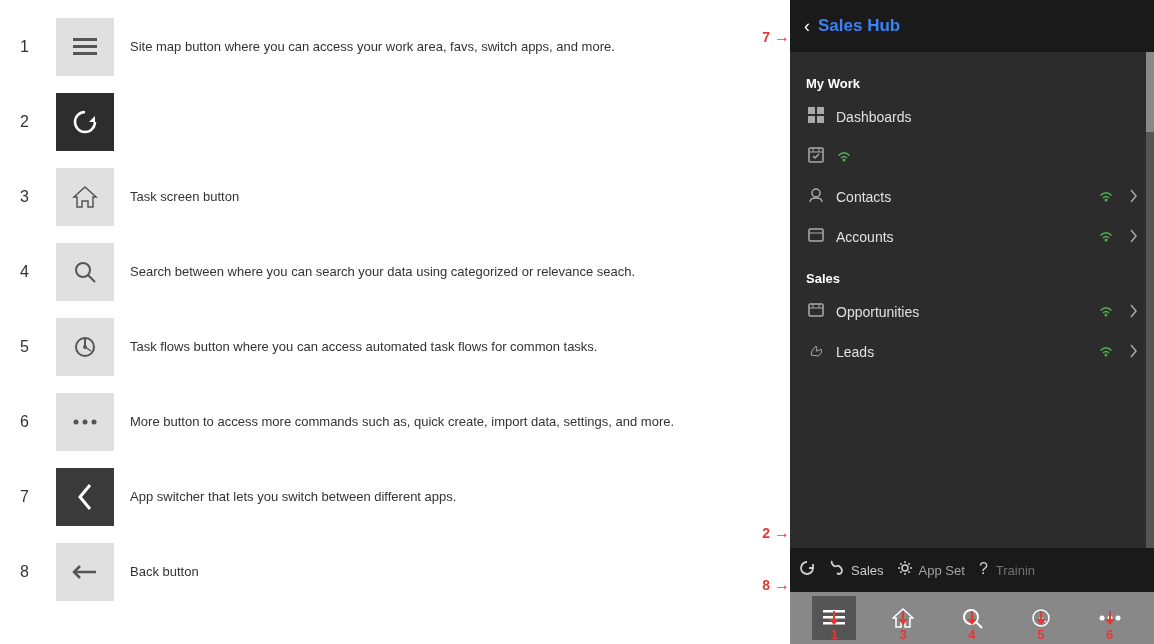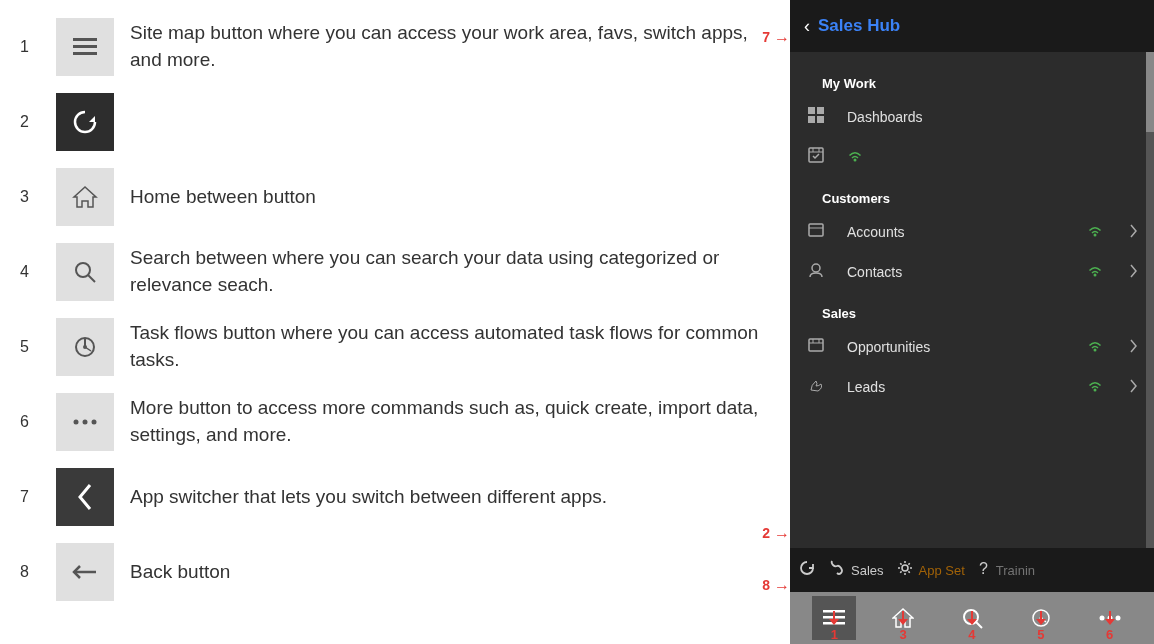--- a/index.html
+++ b/index.html
@@ -53,21 +53,21 @@
       background: #2d2d2d;
       color: #fff;
     }
 
     .item-icon.dark-arrow {
       background: #3a3a3a;
       color: #fff;
     }
 
     .item-text {
-      font-size: 19px;
+      font-size: 13px;
       color: #333;
       line-height: 1.4;
     }
 
     
     .right-panel {
       width: 364px;
       height: 644px;
       background: #2c2c2c;
       color: #fff;
@@ -108,29 +108,28 @@
       overflow-y: auto;
       padding: 10px 0;
     }
 
     .nav-section-label {
       font-size: 13px;
       font-weight: 700;
       color: #fff;
       padding: 14px 16px 6px 16px;
       text-transform: none;
-      margin-left: 16px;
     }
 
     .nav-item {
       display: flex;
       align-items: center;
       padding: 10px 16px;
       cursor: pointer;
-      gap: 21px;
+      gap: 10px;
       position: relative;
     }
 
     .nav-item-icon {
       font-size: 16px;
       color: #ccc;
       width: 20px;
       flex-shrink: 0;
       text-align: center;
     }
@@ -256,21 +255,21 @@
         </svg>
       </div>
     </div>
     <div class="list-item">
       <span class="item-number">3</span>
       <div class="item-icon">
         <svg width="26" height="24" viewBox="0 0 26 24">
           <polygon points="13,2 2,12 5,12 5,22 10,22 10,16 16,16 16,22 21,22 21,12 24,12" stroke="#555" stroke-width="1.5" fill="none"></polygon>
         </svg>
       </div>
-      <span class="item-text">Home between button</span>
+      <span class="item-text">Task screen button</span>
     </div>
     <div class="list-item">
       <span class="item-number">4</span>
       <div class="item-icon">
         <svg width="26" height="26" viewBox="0 0 26 26">
           <circle cx="11" cy="11" r="7" stroke="#555" stroke-width="2" fill="none"></circle>
           <line x1="16" y1="16" x2="23" y2="23" stroke="#555" stroke-width="2"></line>
         </svg>
       </div>
       <span class="item-text">Search between where you can search your data using categorized or relevance seach.</span>
@@ -344,42 +343,41 @@
             <line x1="5" y1="1" x2="5" y2="5" stroke="#aaa" stroke-width="1"></line>
             <line x1="11" y1="1" x2="11" y2="5" stroke="#aaa" stroke-width="1"></line>
             <polyline points="5,9 7,11 11,7" stroke="#aaa" stroke-width="1.5" fill="none"></polyline>
           </svg></span>
         <span class="nav-item-wifi"><svg width="16" height="12" viewBox="0 0 16 12">
             <path d="M8 10 L8 10" stroke="#4caf50" stroke-width="3" stroke-linecap="round"></path>
             <path d="M5 8 Q8 5 11 8" stroke="#4caf50" stroke-width="1.5" fill="none"></path>
             <path d="M2.5 5.5 Q8 0 13.5 5.5" stroke="#4caf50" stroke-width="1.5" fill="none"></path>
           </svg></span>
       </div>
-      <div class="nav-section-label">Customers</div>
+      <div class="nav-item">
+        <span class="nav-item-icon"><svg width="16" height="16" viewBox="0 0 16 16">
+            <circle cx="8" cy="6" r="4" stroke="#aaa" stroke-width="1.5" fill="none"></circle>
+            <path d="M2 15 Q2 11 8 11 Q14 11 14 15" stroke="#aaa" stroke-width="1.5" fill="none"></path>
+          </svg></span>
+        <span class="nav-item-label">Contacts</span>
+        <span class="nav-item-wifi"><svg width="16" height="12" viewBox="0 0 16 12">
+            <path d="M8 10 L8 10" stroke="#4caf50" stroke-width="3" stroke-linecap="round"></path>
+            <path d="M5 8 Q8 5 11 8" stroke="#4caf50" stroke-width="1.5" fill="none"></path>
+            <path d="M2.5 5.5 Q8 0 13.5 5.5" stroke="#4caf50" stroke-width="1.5" fill="none"></path>
+          </svg></span>
+        <span class="nav-item-chevron"><svg width="10" height="16" viewBox="0 0 10 16">
+            <polyline points="3,2 8,8 3,14" stroke="#aaa" stroke-width="1.5" fill="none"></polyline>
+          </svg></span>
+      </div>
       <div class="nav-item">
         <span class="nav-item-icon"><svg width="16" height="16" viewBox="0 0 16 16">
             <rect x="1" y="2" width="14" height="12" rx="1" stroke="#aaa" stroke-width="1.5" fill="none"></rect>
             <line x1="1" y1="6" x2="15" y2="6" stroke="#aaa" stroke-width="1"></line>
           </svg></span>
         <span class="nav-item-label">Accounts</span>
-        <span class="nav-item-wifi"><svg width="16" height="12" viewBox="0 0 16 12">
-            <path d="M8 10 L8 10" stroke="#4caf50" stroke-width="3" stroke-linecap="round"></path>
-            <path d="M5 8 Q8 5 11 8" stroke="#4caf50" stroke-width="1.5" fill="none"></path>
-            <path d="M2.5 5.5 Q8 0 13.5 5.5" stroke="#4caf50" stroke-width="1.5" fill="none"></path>
-          </svg></span>
-        <span class="nav-item-chevron"><svg width="10" height="16" viewBox="0 0 10 16">
-            <polyline points="3,2 8,8 3,14" stroke="#aaa" stroke-width="1.5" fill="none"></polyline>
-          </svg></span>
-      </div>
-      <div class="nav-item">
-        <span class="nav-item-icon"><svg width="16" height="16" viewBox="0 0 16 16">
-            <circle cx="8" cy="6" r="4" stroke="#aaa" stroke-width="1.5" fill="none"></circle>
-            <path d="M2 15 Q2 11 8 11 Q14 11 14 15" stroke="#aaa" stroke-width="1.5" fill="none"></path>
-          </svg></span>
-        <span class="nav-item-label">Contacts</span>
         <span class="nav-item-wifi"><svg width="16" height="12" viewBox="0 0 16 12">
             <path d="M8 10 L8 10" stroke="#4caf50" stroke-width="3" stroke-linecap="round"></path>
             <path d="M5 8 Q8 5 11 8" stroke="#4caf50" stroke-width="1.5" fill="none"></path>
             <path d="M2.5 5.5 Q8 0 13.5 5.5" stroke="#4caf50" stroke-width="1.5" fill="none"></path>
           </svg></span>
         <span class="nav-item-chevron"><svg width="10" height="16" viewBox="0 0 10 16">
             <polyline points="3,2 8,8 3,14" stroke="#aaa" stroke-width="1.5" fill="none"></polyline>
           </svg></span>
       </div>
       <div class="nav-section-label">Sales</div>
@@ -431,21 +429,21 @@
         <span class="bi-icon"><svg width="18" height="18" viewBox="0 0 18 18">
             <path d="M4 2 Q3 4 5 6 Q7 8 9 7 Q11 6 13 9 Q15 12 13 14 Q11 16 9 14" stroke="#ccc" stroke-width="1.8" fill="none"></path>
           </svg></span>
         <span style="font-size: 13px; color: rgb(204, 204, 204);">Sales</span>
       </div>
       <div class="bottom-bar-item">
         <span class="bi-icon"><svg width="18" height="18" viewBox="0 0 18 18">
             <circle cx="9" cy="9" r="3" stroke="#ccc" stroke-width="1.5" fill="none"></circle>
             <path d="M9 2 L9 4 M9 14 L9 16 M2 9 L4 9 M14 9 L16 9 M4.2 4.2 L5.6 5.6 M12.4 12.4 L13.8 13.8 M13.8 4.2 L12.4 5.6 M5.6 12.4 L4.2 13.8" stroke="#ccc" stroke-width="1.5"></path>
           </svg></span>
-        <span style="font-size: 13px; color: #a16207;">App Set</span>
+        <span style="font-size: 13px; color: #a3a3a3;">App Set</span>
       </div>
       <div class="bottom-bar-item">
         <span class="bi-icon"><svg width="14" height="18" viewBox="0 0 14 18">
             <text x="2" y="15" font-size="16" fill="#ccc">?</text>
           </svg></span>
         <span style="font-size: 13px; color: #737373;">Trainin</span>
       </div>
     </div>
 
   <div class="toolbar-bar">

